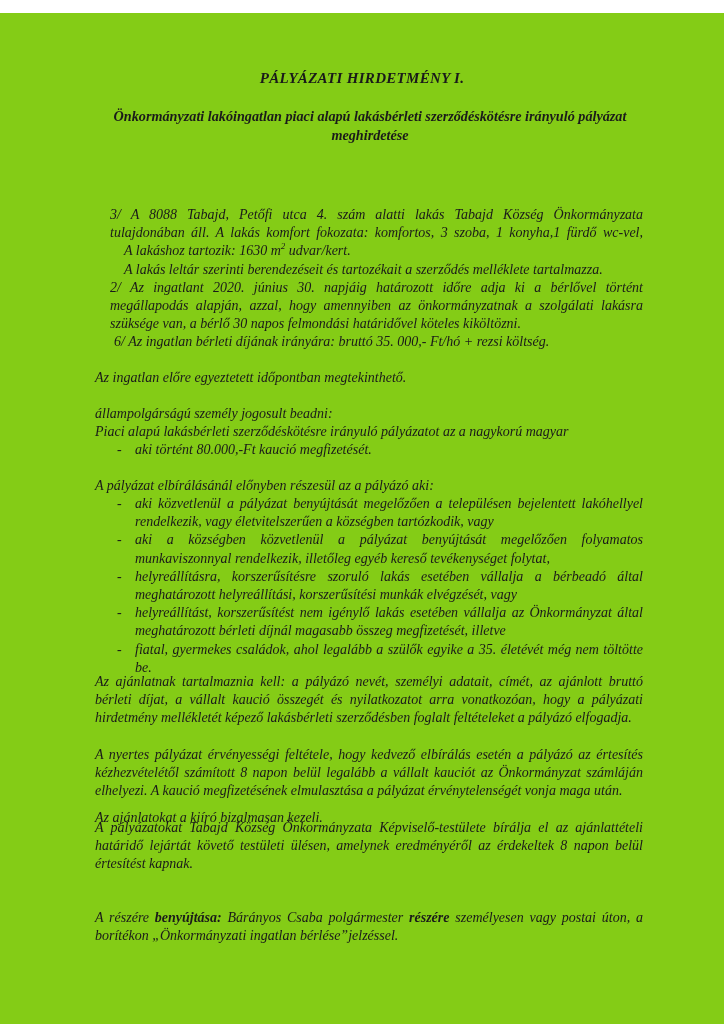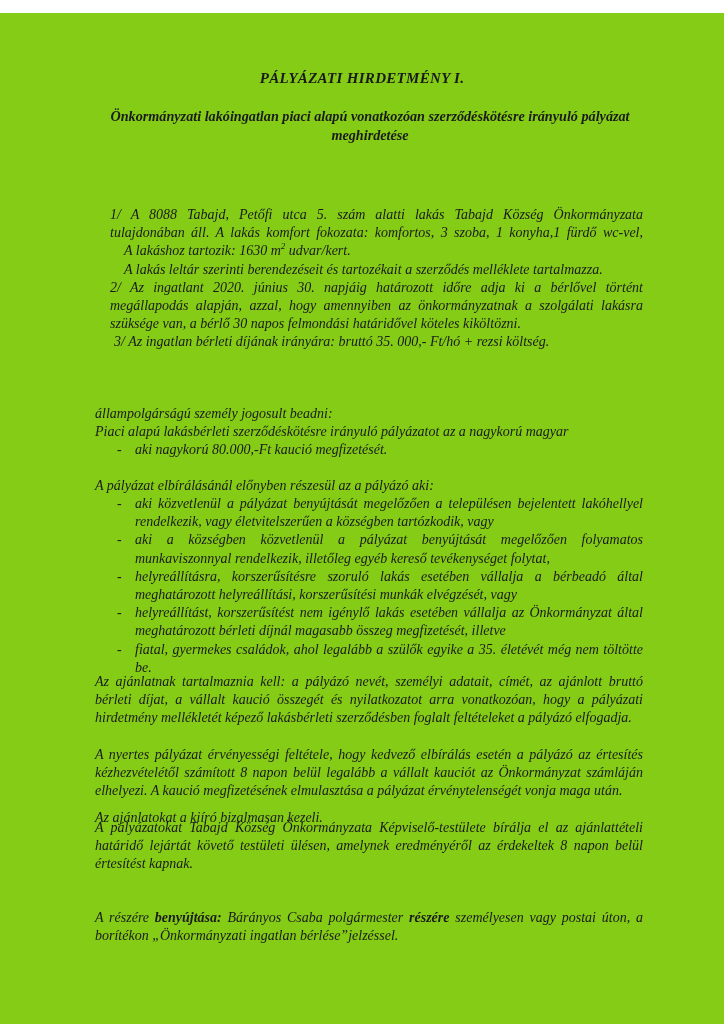--- a/index.html
+++ b/index.html
@@ -33,43 +33,44 @@
     .bullet .txt { display: block; }
     sup { font-size: 9px; line-height: 0; }
   </style>
 </head>
 <body>
 
 <div class="page">
 
   <div class="title">PÁLYÁZATI HIRDETMÉNY I.</div>
 
-  <div class="subtitle">Önkormányzati lakóingatlan piaci alapú vonatkozóan szerződéskötésre irányuló pályázat meghirdetése</div>
+  <div class="subtitle">Önkormányzati lakóingatlan piaci alapú lakásbérleti szerződéskötésre irányuló pályázat meghirdetése</div>
 
 
   <div class="para block" style="top:193px;">
-    <span class="line">1/ A 8088 Tabajd, Petőfi utca 5. szám alatti lakás Tabajd Község Önkormányzata</span>
+    <span class="line">3/ A 8088 Tabajd, Petőfi utca 4. szám alatti lakás Tabajd Község Önkormányzata</span>
     <span class="line">tulajdonában áll.  A lakás komfort fokozata: komfortos, 3 szoba, 1 konyha,1 fürdő wc-vel,</span>
     <span class="line last indent1"><span>A lakáshoz tartozik: 1630  m</span><sup>2</sup><span> udvar/kert.</span></span>
     <span class="line last indent1">A lakás leltár szerinti berendezéseit és tartozékait a szerződés melléklete tartalmazza.</span>
     <span class="line">2/ Az ingatlant 2020. június 30. napjáig határozott időre adja ki a bérlővel történt</span>
     <span class="line">megállapodás alapján, azzal, hogy amennyiben az önkormányzatnak a szolgálati lakásra</span>
     <span class="line last">szüksége van, a bérlő 30 napos felmondási határidővel köteles kiköltözni.</span>
-    <span class="line last indent2">3/ Az ingatlan bérleti díjának irányára: bruttó 35. 000,- Ft/hó + rezsi költség.</span>
+    <span class="line last indent2">6/ Az ingatlan bérleti díjának irányára: bruttó 35. 000,- Ft/hó + rezsi költség.</span>
   </div>
 
+  <div class="para" style="top:356px;">Az ingatlan előre egyeztetett időpontban megtekinthető.</div>
 
   <div class="para" style="top:392px;">
     <span class="line last">állampolgárságú személy jogosult beadni:</span>
     <span class="line last">Piaci alapú lakásbérleti szerződéskötésre irányuló pályázatot az a nagykorú magyar</span>
   </div>
   <div class="bullets" style="top:428px;">
     <div class="bullet">
       <span class="dash">-</span>
-      <span class="txt">aki nagykorú 80.000,-Ft kaució megfizetését.</span>
+      <span class="txt">aki történt 80.000,-Ft kaució megfizetését.</span>
     </div>
   </div>
 
   <div class="para" style="top:464px;">A pályázat elbírálásánál előnyben részesül az a pályázó aki:</div>
   <div class="bullets" style="top:482px;">
     <div class="bullet">
       <span class="dash">-</span>
       <span class="txt">aki közvetlenül a pályázat benyújtását megelőzően a településen bejelentett lakóhellyel rendelkezik, vagy életvitelszerűen a községben tartózkodik, vagy</span>
     </div>
     <div class="bullet">

